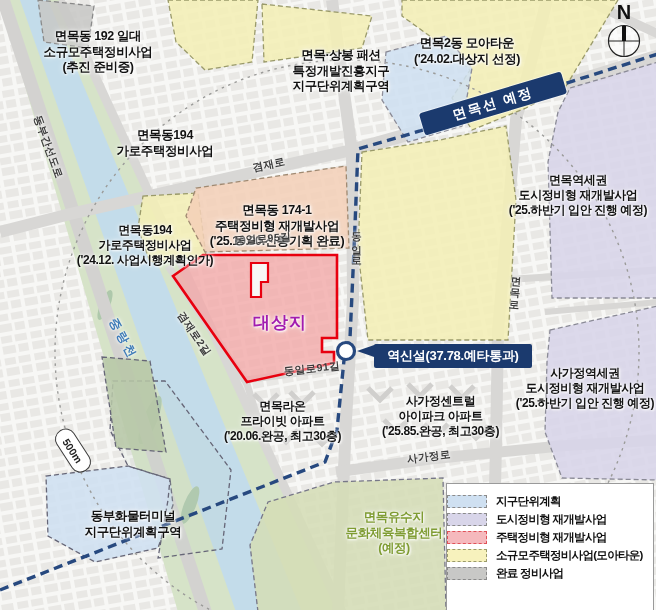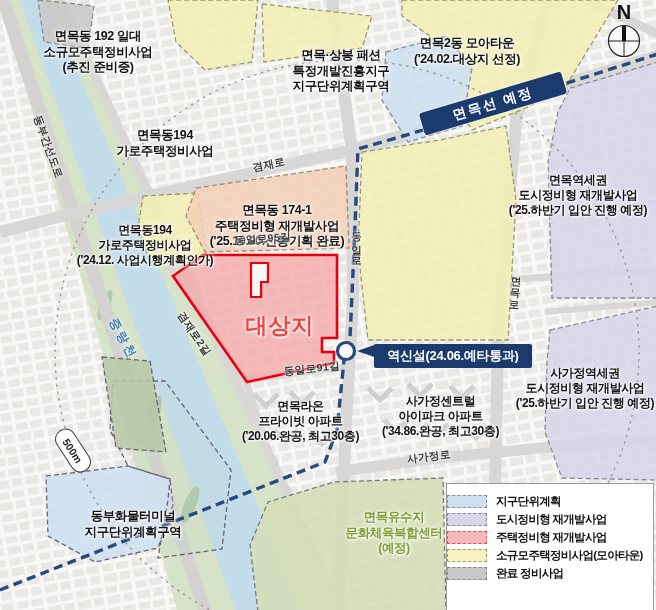--- a/index.html
+++ b/index.html
@@ -9,21 +9,21 @@
     font-family:"Liberation Sans","DejaVu Sans",sans-serif;
   }
   .stage svg.base{position:absolute;left:0;top:0;}
   .lbl{
     position:absolute;text-align:center;font-weight:700;font-size:12.5px;
     line-height:1.24;color:#121212;white-space:pre-line;letter-spacing:-0.4px;
     text-shadow:0 0 3px rgba(255,255,255,.95),0 0 6px rgba(255,255,255,.85),1px 1px 2px rgba(255,255,255,.9);
     margin-top:12px;
   }
   .lbl.sm{font-size:12px;}
-  .lbl.target{font-size:22px;color:#ef4444;letter-spacing:1px;}
+  .lbl.target{font-size:17px;color:#a21caf;letter-spacing:1px;}
   .lbl.green-text{color:#7f9c33;}
   .road-lbl{
     position:absolute;font-size:10.5px;font-weight:700;color:#3c3c3c;white-space:nowrap;
     transform:translate(-50%,-50%);letter-spacing:0.5px;
     text-shadow:0 0 3px rgba(255,255,255,.95),0 0 5px rgba(255,255,255,.9);
   }
   .road-lbl.vert{writing-mode:vertical-rl;letter-spacing:2px;}
   .road-lbl.river{color:#3f7cb8;font-size:12px;letter-spacing:3px;}
   .banner{
     position:absolute;left:419px;top:92px;width:148px;height:23px;
@@ -148,44 +148,44 @@
   <div class="lbl sm" style="left:45px;top:211px;width:200px;">면목동194
 가로주택정비사업
 ('24.12. 사업시행계획인가)</div>
   <div class="lbl target" style="left:230px;top:300px;width:100px;">대상지</div>
   <div class="lbl sm" style="left:500px;top:161px;width:156px;">면목역세권
 도시정비형 재개발사업
 ('25.하반기 입안 진행 예정)</div>
   <div class="lbl sm" style="left:510px;top:354px;width:150px;">사가정역세권
 도시정비형 재개발사업
 ('25.하반기 입안 진행 예정)</div>
-  <div class="lbl sm" style="left:218px;top:387px;width:165px;">면목라온
+  <div class="lbl sm" style="left:200px;top:387px;width:165px;">면목라온
 프라이빗 아파트
 ('20.06.완공, 최고30층)</div>
   <div class="lbl sm" style="left:358px;top:382px;width:165px;">사가정센트럴
 아이파크 아파트
-('34.86.완공, 최고30층)</div>
+('25.85.완공, 최고30층)</div>
   <div class="lbl" style="left:52px;top:497px;width:162px;">동부화물터미널
 지구단위계획구역</div>
   <div class="lbl green-text" style="left:310px;top:498px;width:168px;">면목유수지
 문화체육복합센터
 (예정)</div>
 
   <div class="road-lbl" style="left:269px;top:165px;transform:translate(-50%,-50%) rotate(-12deg);">겸재로</div>
   <div class="road-lbl" style="left:263px;top:239px;transform:translate(-50%,-50%) rotate(-4deg);">동일로95길</div>
   <div class="road-lbl" style="left:312px;top:369px;transform:translate(-50%,-50%) rotate(-6deg);">동일로91길</div>
   <div class="road-lbl" style="left:194px;top:334px;transform:translate(-50%,-50%) rotate(56deg);">겸재로2길</div>
   <div class="road-lbl vert" style="left:357px;top:243px;">동일로</div>
   <div class="road-lbl vert" style="left:516px;top:287px;transform:translate(-50%,-50%) rotate(5deg);">면목로</div>
   <div class="road-lbl" style="left:429px;top:457px;transform:translate(-50%,-50%) rotate(-7deg);">사가정로</div>
   <div class="road-lbl" style="left:48px;top:147px;transform:translate(-50%,-50%) rotate(70deg);">동부간선도로</div>
   <div class="road-lbl river" style="left:123px;top:339px;transform:translate(-50%,-50%) rotate(62deg);">중랑천</div>
 
   <div class="banner">면목선 예정</div>
-  <div class="badge">역신설(24.06.예타통과)</div>
+  <div class="badge">역신설(37.78.예타통과)</div>
 
   <div class="scale-oval">500m</div>
 
   <div class="compass">
     <span class="n">N</span>
     <svg width="38" height="38">
       <circle cx="19" cy="19" r="15.5" fill="rgba(255,255,255,0.55)" stroke="#222" stroke-width="1.2"></circle>
       <line x1="3" y1="19" x2="35" y2="19" stroke="#222" stroke-width="1"></line>
       <line x1="19" y1="3" x2="19" y2="35" stroke="#222" stroke-width="1"></line>
       <line x1="19" y1="4" x2="19" y2="19" stroke="#111" stroke-width="4"></line>

